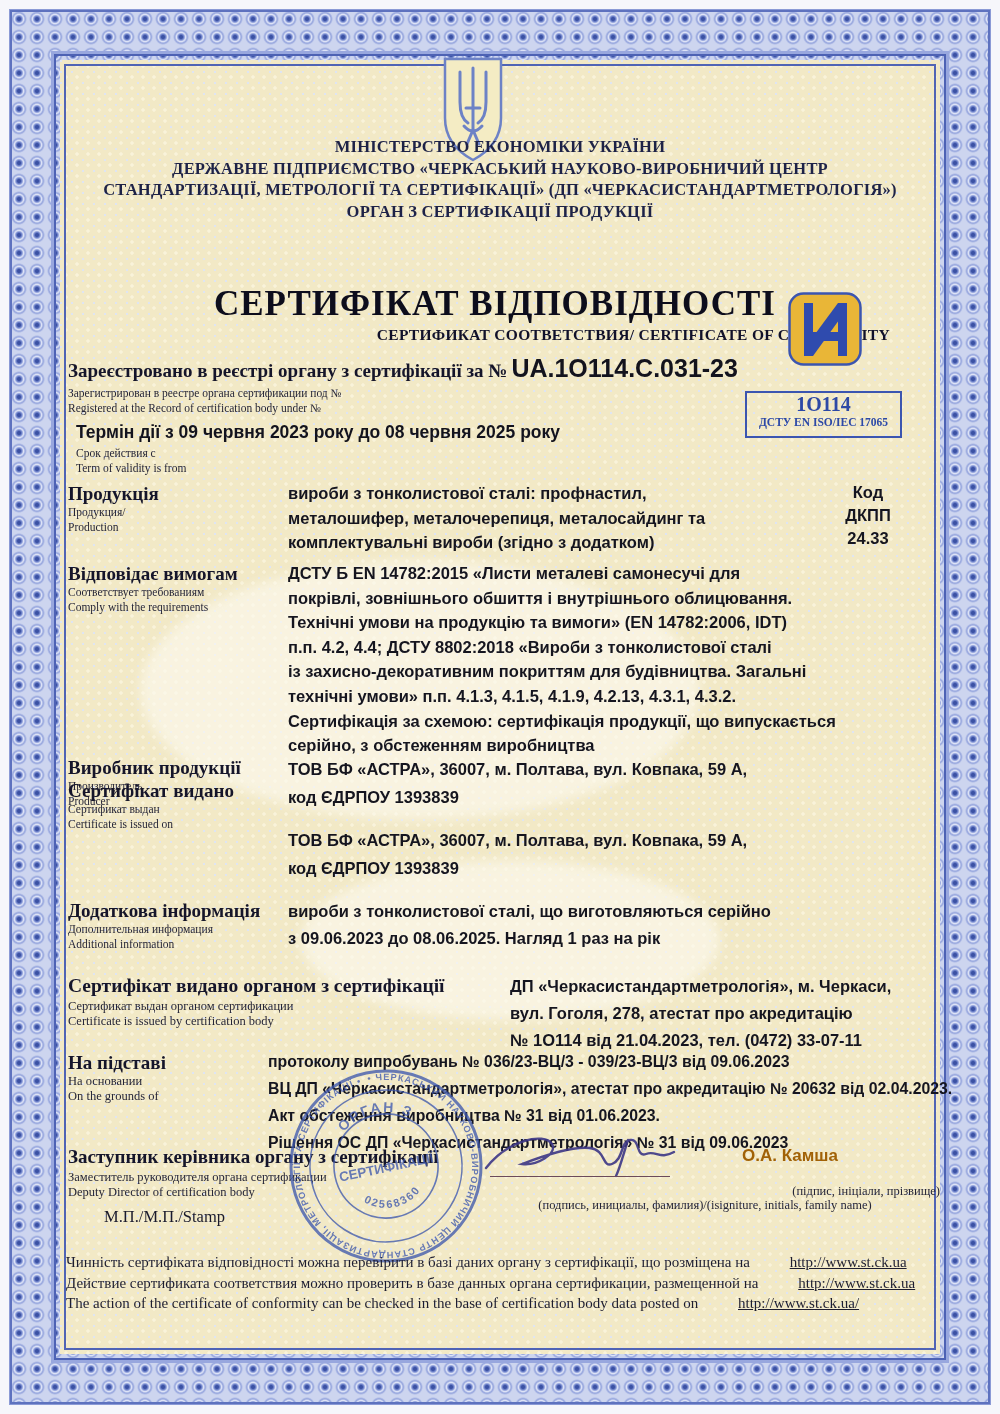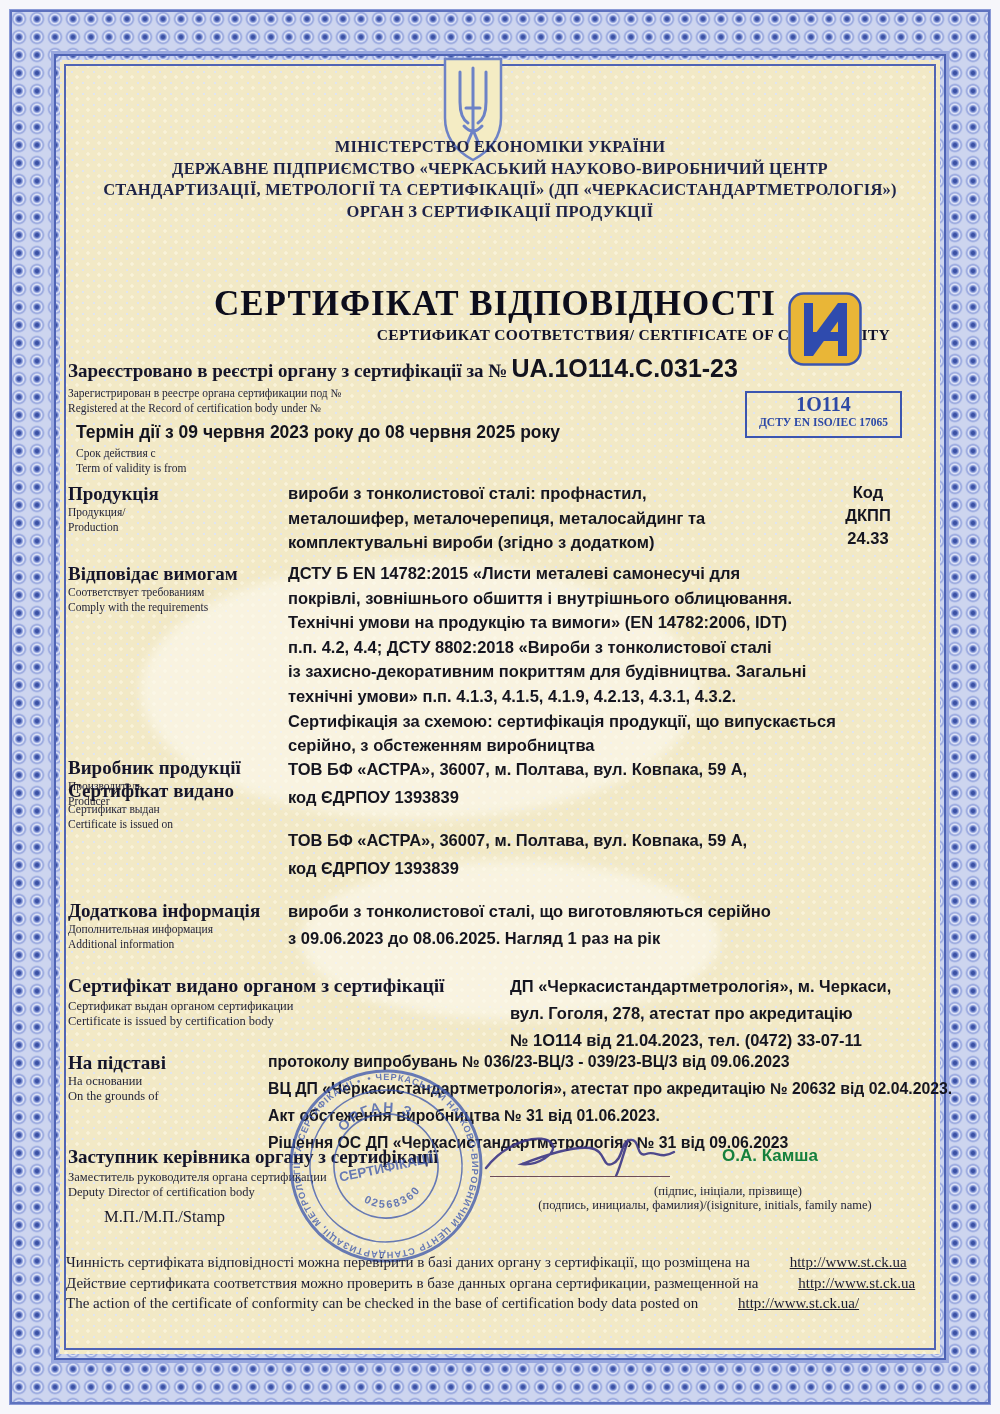--- a/index.html
+++ b/index.html
@@ -184,22 +184,22 @@
   <div class="abs" style="left:478px;top:1124px;width:210px;height:60px;">
     <svg width="210" height="60" viewBox="0 0 210 60">
       <g fill="none" stroke="#3d3786" stroke-width="2.4" stroke-linecap="round" opacity="0.9">
         <path d="M8,44 C30,16 66,8 74,20 C80,30 58,42 44,40 C70,30 96,22 112,24"></path>
         <path d="M112,24 C128,26 124,44 134,40 C146,35 142,18 152,16 C162,14 158,34 168,30 C178,26 182,36 196,28"></path>
         <path d="M150,16 C146,28 142,44 138,52"></path>
       </g>
     </svg>
   </div>
   <div class="abs" style="left:490px;top:1176px;width:180px;border-bottom:1.6px solid #6b4b5b;"></div>
-  <div class="abs sans" style="left:722px;top:1146px;font-weight:bold;font-size:17px;color:#15803d;">О.А. Камша</div>
-  <div class="abs lbl-sm" style="left:470px;top:1184px;width:470px;text-align:center;font-size:12.5px;margin-left:23px;">(підпис, ініціали, прізвище)</div>
+  <div class="abs sans" style="left:742px;top:1146px;font-weight:bold;font-size:17px;color:#a16207;">О.А. Камша</div>
+  <div class="abs lbl-sm" style="left:470px;top:1184px;width:470px;text-align:right;font-size:12.5px;">(підпис, ініціали, прізвище)</div>
   <div class="abs lbl-sm" style="left:450px;top:1198px;width:510px;text-align:center;font-size:12.5px;">(подпись, инициалы, фамилия)/(isigniture, initials, family name)</div>
 
   <div class="abs stamp-wrap" style="left:286px;top:1066px;width:200px;height:200px;">
     <svg width="200" height="200" viewBox="0 0 200 200">
       <defs>
         <path id="outerring" d="M100,14 a86,86 0 1 1 -0.1,0"></path>
         <path id="toparc" d="M46,100 A54,54 0 0 1 154,100"></path>
         <path id="botarc" d="M58,100 A42,42 0 0 0 142,100"></path>
       </defs>
       <g stroke="#3d57ac" fill="none" opacity="0.9">

